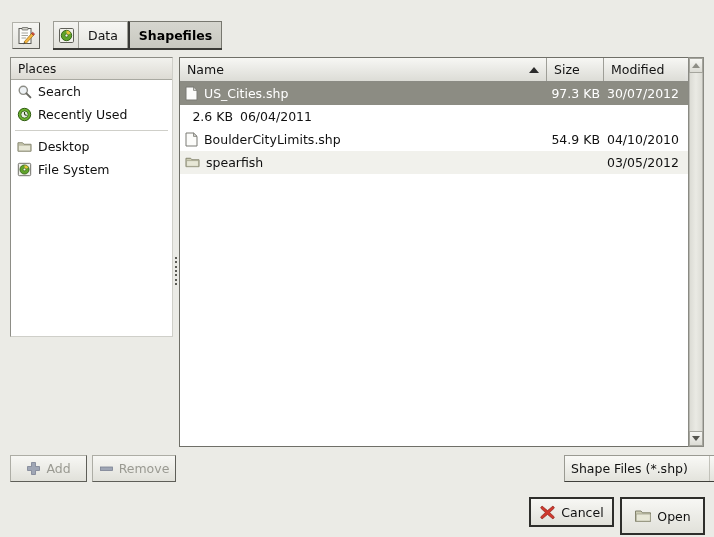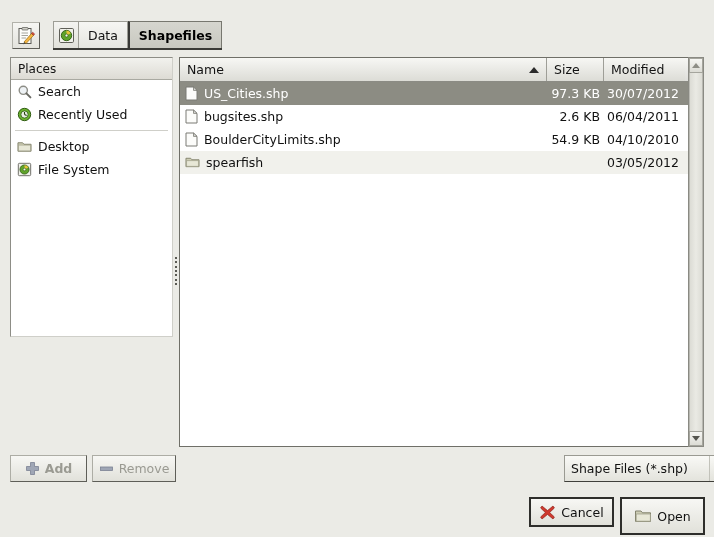--- a/index.html
+++ b/index.html
@@ -180,21 +180,21 @@
     display: flex; align-items: center; justify-content: center;
     background: linear-gradient(#f7f7f4, #e1e1da);
     border: 1px solid #adada5;
     border-right-color: #5e5e58; border-bottom-color: #5e5e58;
     font-size: 12.5px; color: #111;
     white-space: nowrap;
   }
   .btn.disabled { color: #9a9a92; }
   .btn .blabel { margin-left: 5px; }
 
-  #add-button    { position: absolute; left: 10px;  top: 455px; width: 77px; height: 27px; font-weight: bold; }
+  #add-button    { position: absolute; left: 10px;  top: 455px; width: 77px; height: 27px; }
   #remove-button { position: absolute; left: 92px;  top: 455px; width: 84px; height: 27px; }
 
   #filter-combo {
     position: absolute; left: 564px; top: 455px; width: 168px; height: 27px;
     display: flex; align-items: center;
     background: linear-gradient(#f9f9f6, #e3e3dc);
     border: 1px solid #9a9a92;
     border-right-color: #3f3f3a; border-bottom-color: #3f3f3a;
     font-size: 12.5px; color: #111;
   }
@@ -331,27 +331,20 @@
           <path d="M1 1 h7.5 l3.5 3.4 v9.6 h-11 Z" fill="#fcfcfa" stroke="#7b7b74" stroke-width="1"></path>
           <path d="M8.5 1 v3.4 h3.5 Z" fill="#dededa" stroke="#7b7b74" stroke-width="0.8"></path>
         </svg>
         <span class="fname">US_Cities.shp</span>
       </div>
       <div class="cell-size">97.3 KB</div>
       <div class="cell-mod">30/07/2012</div>
     </div>
 
     <div class="file-row">
-      <div class="cell-name">
-        <svg width="13" height="15" viewBox="0 0 13 15">
-          <path d="M1 1 h7.5 l3.5 3.4 v9.6 h-11 Z" fill="#fcfcfa" stroke="#7b7b74" stroke-width="1"></path>
-          <path d="M8.5 1 v3.4 h3.5 Z" fill="#dededa" stroke="#7b7b74" stroke-width="0.8"></path>
-        </svg>
-        <span class="fname">bugsites.shp</span>
-      </div>
       <div class="cell-size">2.6 KB</div>
       <div class="cell-mod">06/04/2011</div>
     </div>
 
     <div class="file-row">
       <div class="cell-name">
         <svg width="13" height="15" viewBox="0 0 13 15">
           <path d="M1 1 h7.5 l3.5 3.4 v9.6 h-11 Z" fill="#fcfcfa" stroke="#7b7b74" stroke-width="1"></path>
           <path d="M8.5 1 v3.4 h3.5 Z" fill="#dededa" stroke="#7b7b74" stroke-width="0.8"></path>
         </svg>

